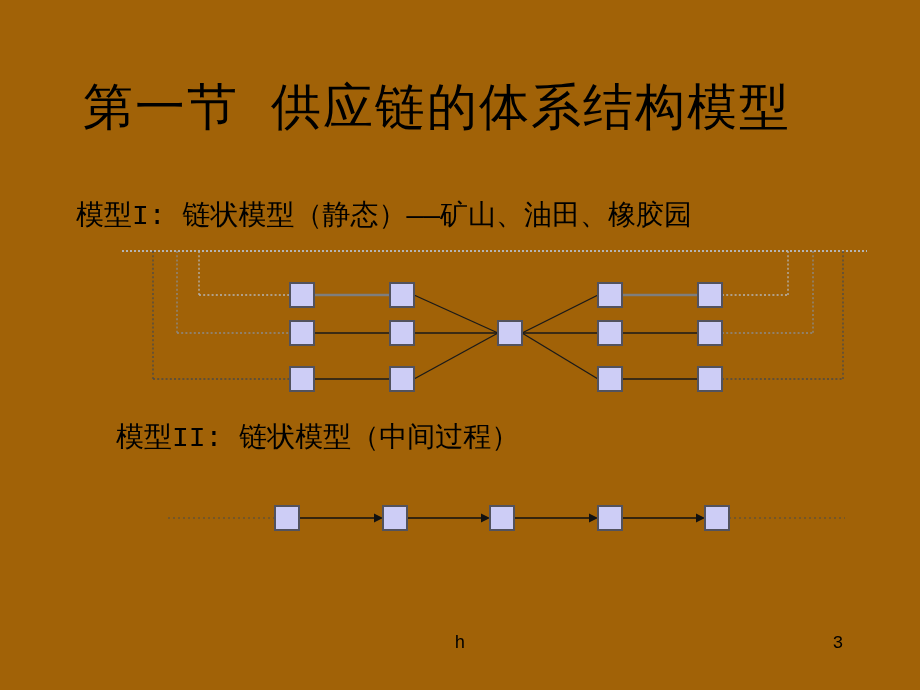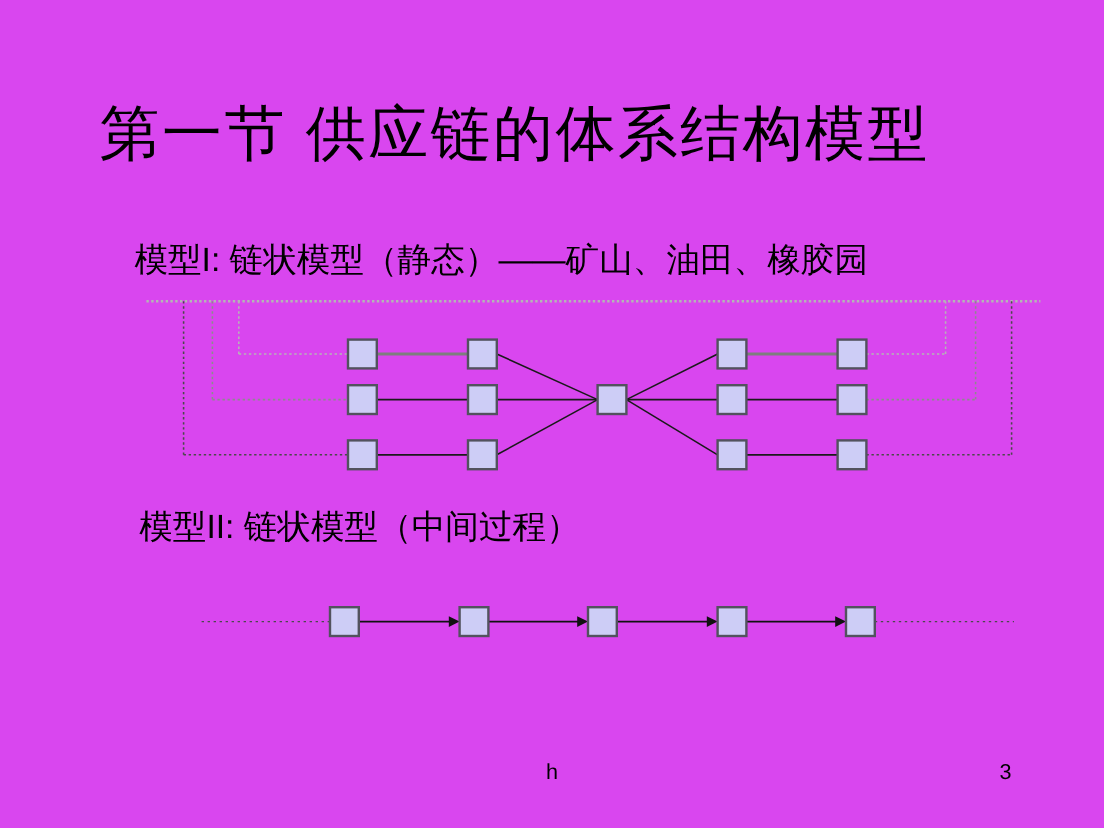--- a/index.html
+++ b/index.html
@@ -1,27 +1,27 @@
 <!DOCTYPE html>
 <html><head>
 <meta charset="utf-8">
 <style>
   html,body{margin:0;padding:0;background:#fff;}
   .slide{
-    position:relative;width:920px;height:690px;background:#d946ef;overflow:hidden;
-    font-family:Liberation Sans, sans-serif;color:#000;
+    position:relative;width:920px;height:690px;background:#a16207;overflow:hidden;
+    font-family:Liberation Mono, monospace;color:#000;
   }
   .title{
     position:absolute;left:83px;top:80px;margin:0;
     font-size:50px;font-weight:400;letter-spacing:2px;white-space:nowrap;line-height:62px;
   }
   .label{
     position:absolute;left:76px;font-size:28px;line-height:34px;white-space:nowrap;
   }
-  .label1{top:200px;margin-left:36px;}
+  .label1{top:200px;}
   .label2{top:422px;margin-left:40px;}
   .diagram-svg{position:absolute;left:0;top:0;width:920px;height:690px;pointer-events:none;}
   .footer{position:absolute;font-size:18px;line-height:20px;}
   .footer-h{left:440px;top:633px;width:40px;text-align:center;}
   .footer-page{left:818px;top:633px;width:40px;text-align:center;}
 </style>
 </head>
 <body>
 
 <div class="slide">

